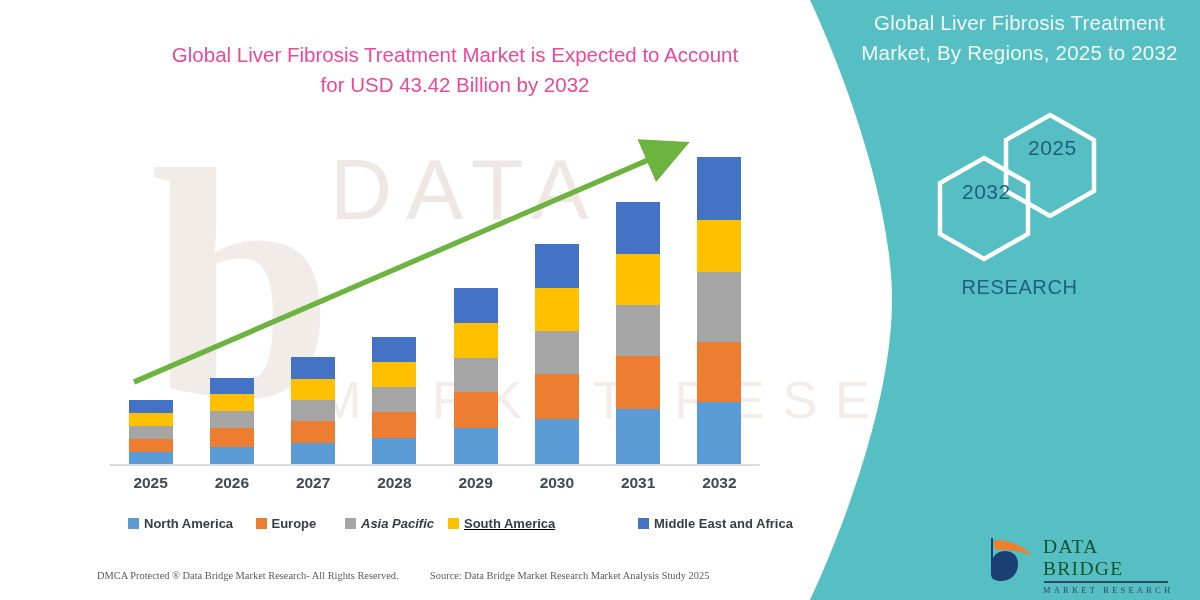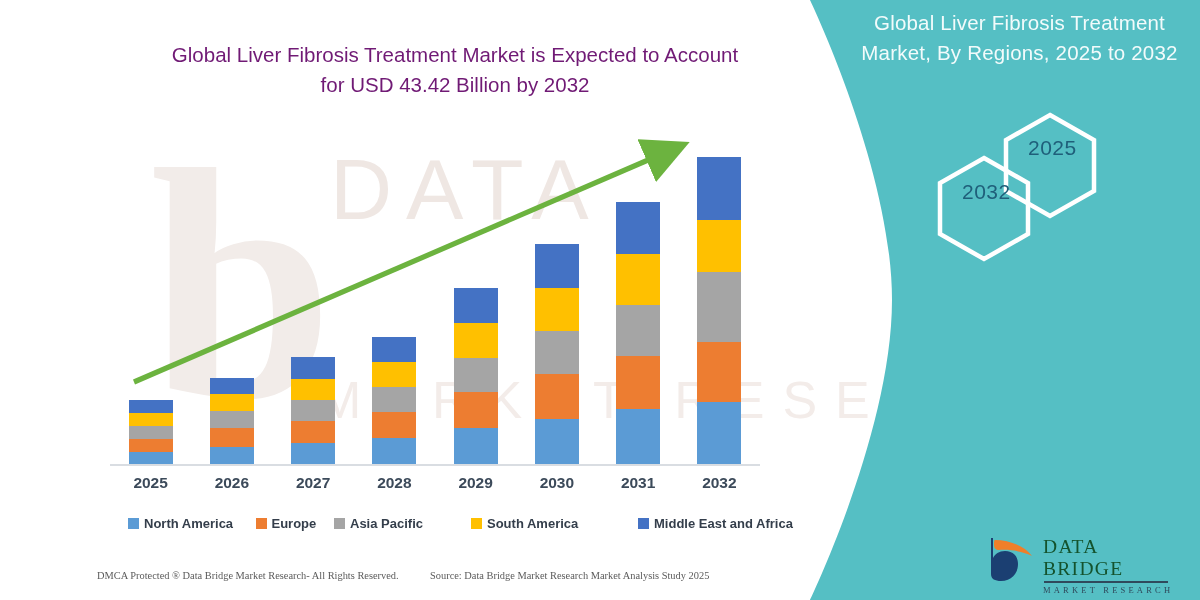--- a/index.html
+++ b/index.html
@@ -36,21 +36,21 @@
   #watermark{position:absolute;left:0;top:0;width:1200px;height:600px;pointer-events:none;}
   #wm-b{position:absolute;left:150px;top:120px;font-size:330px;line-height:330px;
         color:#f2ece9;font-family:"Liberation Serif",serif;font-weight:bold;}
   #wm-data{position:absolute;left:330px;top:140px;font-size:86px;letter-spacing:14px;
         color:#efe7e3;font-family:"Liberation Sans",sans-serif;}
   #wm-market{position:absolute;left:318px;top:370px;font-size:52px;letter-spacing:18px;
         color:#f3ece9;font-family:"Liberation Sans",sans-serif;}
 
   
   .chart-title{position:absolute;left:105px;top:40px;width:700px;text-align:center;
-     color:#701a75;font-size:20.5px;line-height:30px;}
+     color:#ec4899;font-size:20.5px;line-height:30px;}
 
   #plot{position:absolute;left:110px;top:140px;width:650px;height:325px;}
   .bar{position:absolute;bottom:0;width:44px;}
   .seg{width:100%;display:block;}
 
   #axis{position:absolute;left:110px;top:464px;width:650px;height:1.5px;background:#d9dde2;}
   #xlabels{position:absolute;left:110px;top:474px;width:650px;height:24px;}
   .xlab{position:absolute;top:0;width:80px;text-align:center;color:#3c4a5a;
         font-size:15.5px;font-weight:bold;}
 
@@ -167,25 +167,25 @@
 
   <div id="legend">
       <div class="lg" style="left: 18px;">
         <i style="background: rgb(91, 155, 213);"></i>
         <span>North America</span>
       </div>
       <div class="lg" style="left: 145.5px;">
         <i style="background: rgb(237, 125, 49);"></i>
         <span>Europe</span>
       </div>
-      <div class="lg" style="left: 224px;">
+      <div class="lg" style="left: 235px; font-style: italic;">
         <i style="background: rgb(165, 165, 165);"></i>
         <span>Asia Pacific</span>
       </div>
-      <div class="lg" style="left: 361px;">
+      <div class="lg" style="left: 338px; text-decoration: underline;">
         <i style="background: rgb(255, 192, 0);"></i>
         <span>South America</span>
       </div>
       <div class="lg" style="left: 484px; margin-left: 44px;">
         <i style="background: rgb(68, 114, 196);"></i>
         <span>Middle East and Africa</span>
       </div>
     </div>
 
   <div class="foot" id="foot-left">DMCA Protected ® Data Bridge Market Research- All Rights Reserved.</div>
@@ -198,20 +198,21 @@
     <div class="inner">
       <div class="panel-title">
         <div>Global Liver Fibrosis Treatment</div>
         <div>Market, By Regions, 2025 to 2032</div>
       </div>
       <svg style="position:absolute;left:0;top:0;" width="420" height="600" viewBox="0 0 420 600">
         <polygon points="258,115 302,140 302,191 258,216 214,191 214,140" fill="none" stroke="#ffffff" stroke-width="4.5"></polygon>
         <polygon points="192,158 236,183 236,234 192,259 148,234 148,183" fill="none" stroke="#ffffff" stroke-width="4.5"></polygon>
       </svg>
       <div class="brand-lines">
+        <div>RESEARCH</div>
       </div>
     </div>
   </div>
 
   <div class="hexwrap" style="left:780px;"></div>
   <div class="hex-label" id="hex2025-label">2025</div>
   <div class="hex-label" id="hex2032-label">2032</div>
 
   <div id="logo">
     <svg class="mark" viewBox="0 0 52 48">

